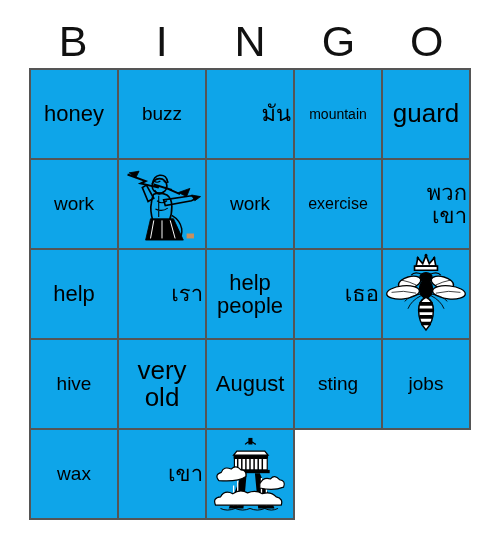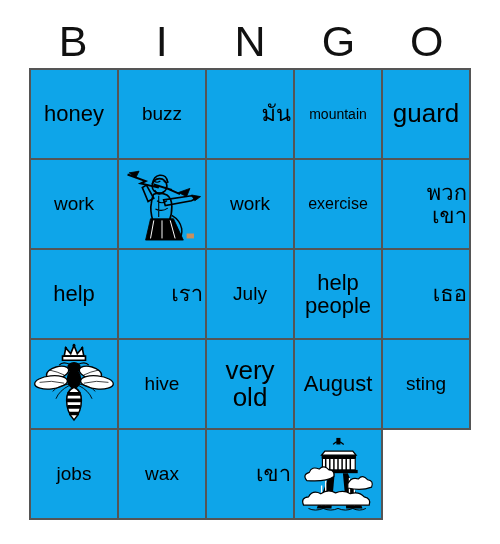--- a/index.html
+++ b/index.html
@@ -167,23 +167,20 @@
         <span class="cell-text fs-thai-lg">พวก
 เขา</span>
       </div>
       <div class="cell">
         <span class="cell-text fs-md">help</span>
       </div>
       <div class="cell">
         <span class="cell-text fs-thai-lg">เรา</span>
       </div>
       <div class="cell">
-        <span class="cell-text fs-xl">July</span>
-      </div>
-      <div class="cell">
         <span class="cell-text fs-md">help
 people</span>
       </div>
       <div class="cell">
         <span class="cell-text fs-thai-lg">เธอ</span>
       </div>
       <div class="cell">
         <div class="cell-image">
 <svg viewBox="0 0 100 100" xmlns="http://www.w3.org/2000/svg" aria-hidden="true">
   <g fill="none" stroke="#000" stroke-width="1.6">

